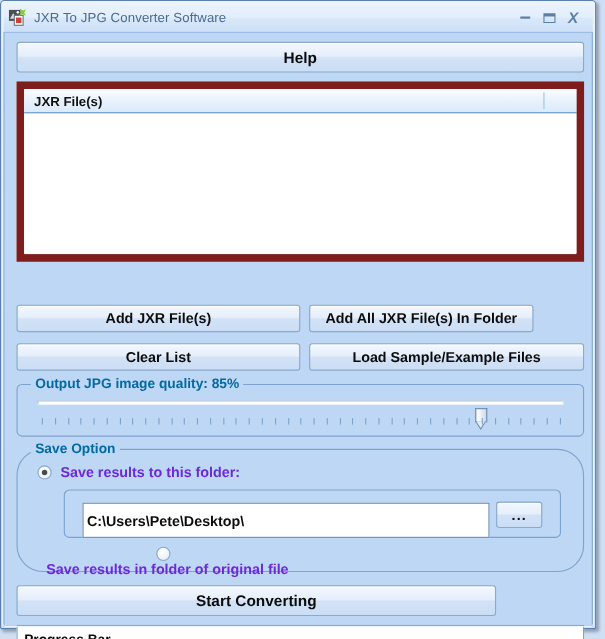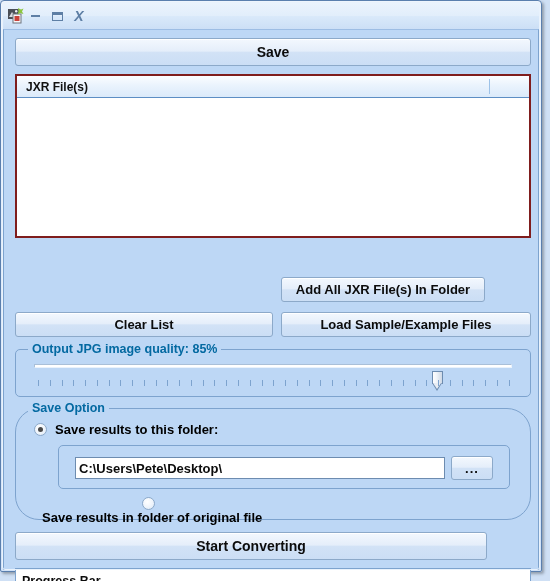--- a/index.html
+++ b/index.html
@@ -146,21 +146,21 @@
   }
 
   
   .filelist {
     position: absolute;
     left: 10px; top: 43px;
     width: 516px;
     height: 164px;
     box-sizing: border-box;
     background: #ffffff;
-    border: 2px solid #7f1d1d;
+    border: 7px solid #7f1d1d;
   }
   .filelist-header {
     position: relative;
     height: 22px;
     box-sizing: border-box;
     background: linear-gradient(180deg, #fbfdff 0%, #eaf3fd 45%, #dbeafa 100%);
     border-bottom: 1px solid #5d8ec4;
     display: flex;
     align-items: center;
   }
@@ -300,37 +300,37 @@
     position: absolute;
     left: 3px; top: 3px;
     width: 5px; height: 5px;
     border-radius: 50%;
     background: #4a4a4a;
   }
   .radio-label {
     margin-left: 8px;
     font-size: 13px;
     font-weight: bold;
-    color: #000000;
+    color: #6d28d9;
     white-space: nowrap;
   }
 
   .folder-panel {
     position: absolute;
     left: 42px; top: 36px;
     width: 452px; height: 44px;
     box-sizing: border-box;
     border: 1px solid #7da3ce;
     border-radius: 5px;
   }
   .folder-input {
     position: absolute;
     left: 16px; top: 11px;
     width: 370px;
-    height: 22px;
+    height: 32px;
     box-sizing: border-box;
     border: 1px solid #6d8cb0;
     background: #ffffff;
     color: #0c0c0c;
     font-family: "Liberation Sans", sans-serif;
     font-size: 13px;
     font-weight: bold;
     padding: 0 3px;
     outline: none;
   }
@@ -339,21 +339,21 @@
     left: 392px; top: 10px;
     width: 42px; height: 24px;
     font-size: 13px;
     letter-spacing: 1px;
   }
 
   
   .start-btn {
     position: absolute;
     left: 10px; top: 501px;
-    width: 472px; height: 28px;
+    width: 436px; height: 28px;
     font-size: 14px;
   }
   .progress-bar {
     position: absolute;
     left: 10px; top: 537px;
     width: 516px; height: 26px;
     box-sizing: border-box;
     background: #ffffff;
     border: 1px solid #7da3ce;
     display: flex;
@@ -377,46 +377,48 @@
       <span class="title-icon">
         <svg width="16" height="16" viewBox="0 0 16 16">
           <rect x="0" y="1" width="11" height="10" fill="#4a4f57"></rect>
           <path d="M1 9 L4 4 L6.5 7.5 L8.5 5.5 L10 9 Z" fill="#d9dde3"></path>
           <circle cx="8.2" cy="3.2" r="1.2" fill="#f0f2f5"></circle>
           <rect x="5" y="6" width="8" height="9" fill="#f7f8fa" stroke="#6f747c" stroke-width="1"></rect>
           <rect x="6.5" y="8" width="5" height="5" fill="#c9423a"></rect>
           <path d="M10 0 L13 1.5 L15.5 0.5 L14 3.5 L15.5 6 L12 5 L9.5 6.5 L10.5 3.5 Z" fill="#8cc63f"></path>
         </svg>
       </span>
+      <span class="title-text">JXR To JPG Converter Software</span>
       <span class="win-btns">
         <span class="win-btn">
           <i class="glyph-min"></i>
         </span>
         <span class="win-btn">
           <i class="glyph-max"></i>
         </span>
         <span class="win-btn">
           <i class="glyph-close">X</i>
         </span>
       </span>
     </div>
 
     <div class="client">
       <div class="client-inner">
 
-        <div class="btn help-btn">Save</div>
+        <div class="btn help-btn">Help</div>
 
         <div class="filelist">
           <div class="filelist-header">
             <span class="filelist-col-label">JXR File(s)</span>
             <span class="filelist-col-divider"></span>
           </div>
           <div class="filelist-body"></div>
         </div>
 
+        <div class="btn act-btn act-add-files">Add JXR File(s)</div>
         <div class="btn act-btn act-add-folder">Add All JXR File(s) In Folder</div>
         <div class="btn act-btn act-clear-list">Clear List</div>
         <div class="btn act-btn act-load-samples">Load Sample/Example Files</div>
 
         <div class="groupbox quality-group">
           <span class="groupbox-title">Output JPG image quality: 85%</span>
           <div class="slider-track">
             <div class="slider-thumb" id="quality-thumb" style="left: 396.95px;">
               <span class="thumb-body"></span>
               <span class="thumb-point"></span>

